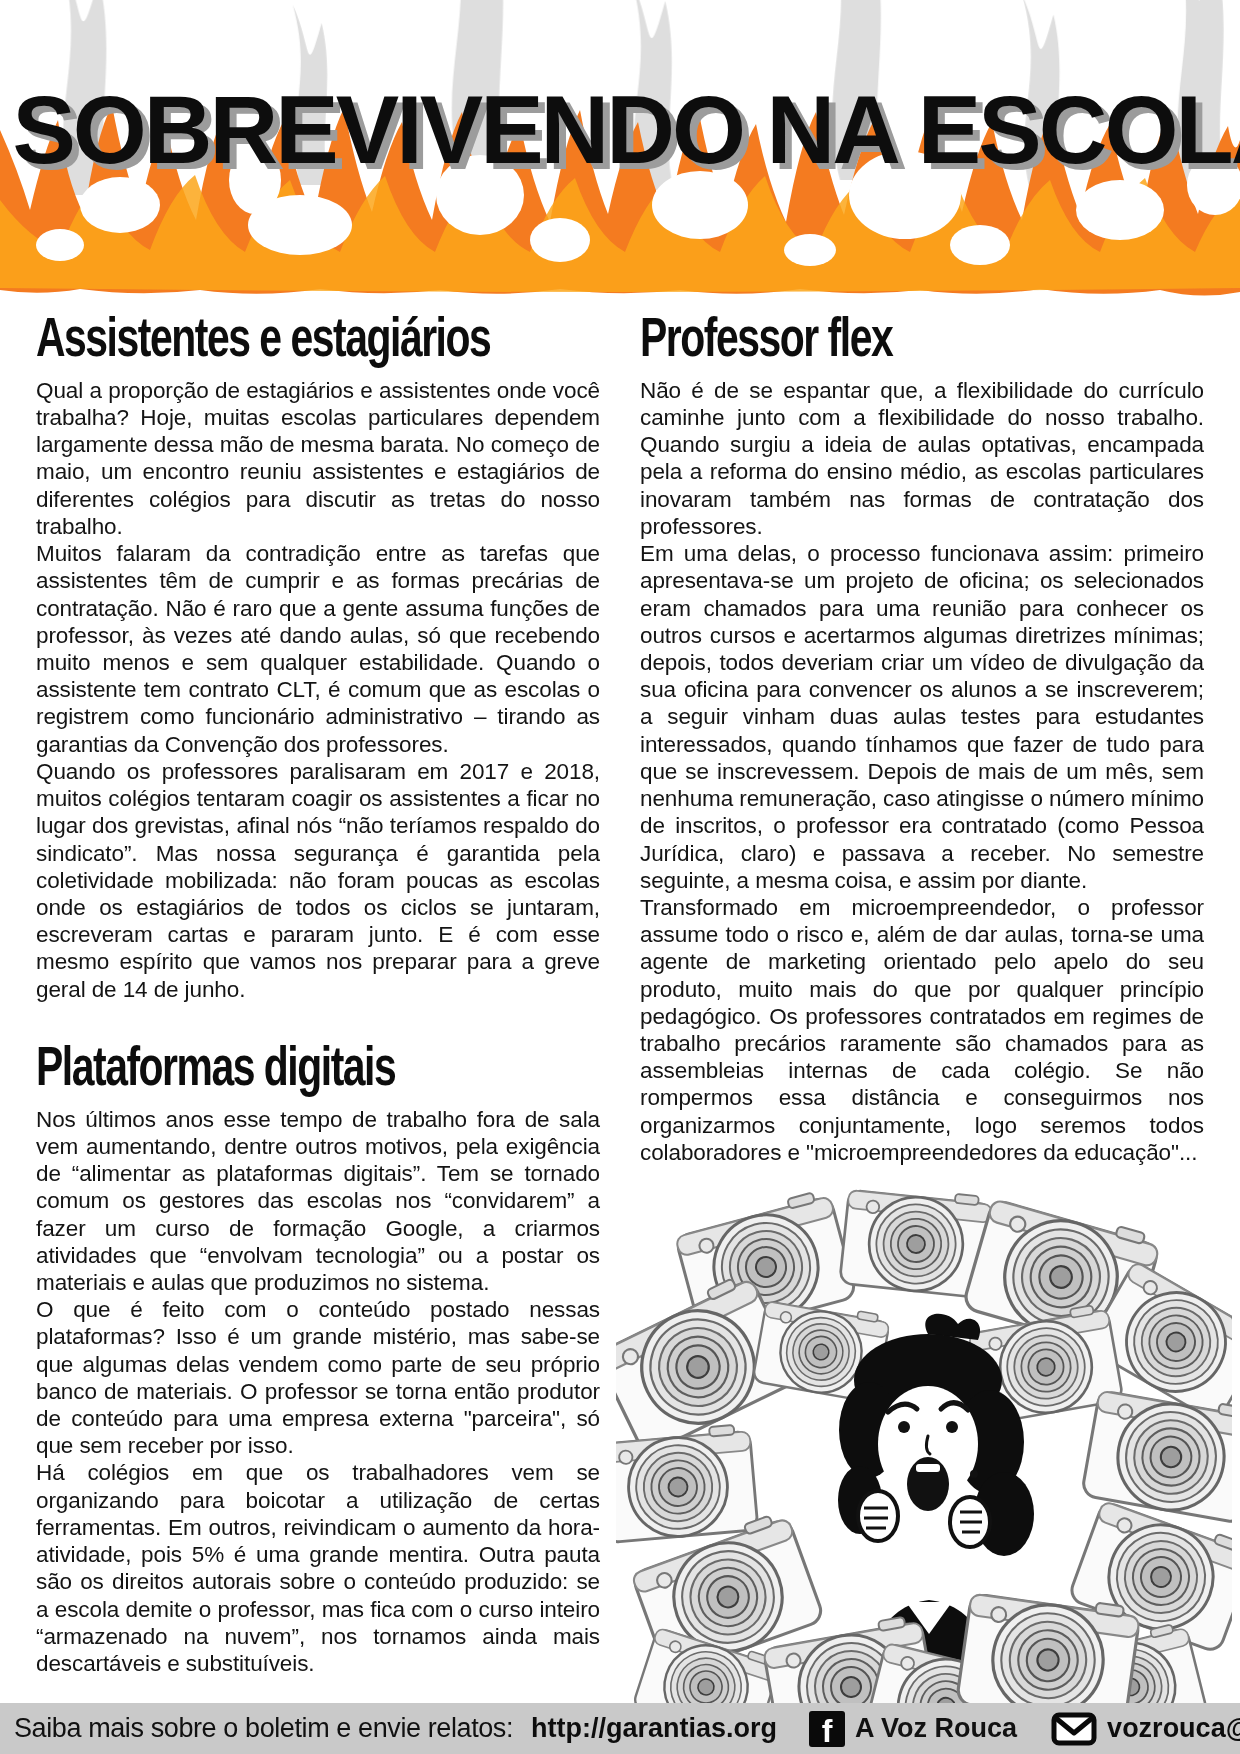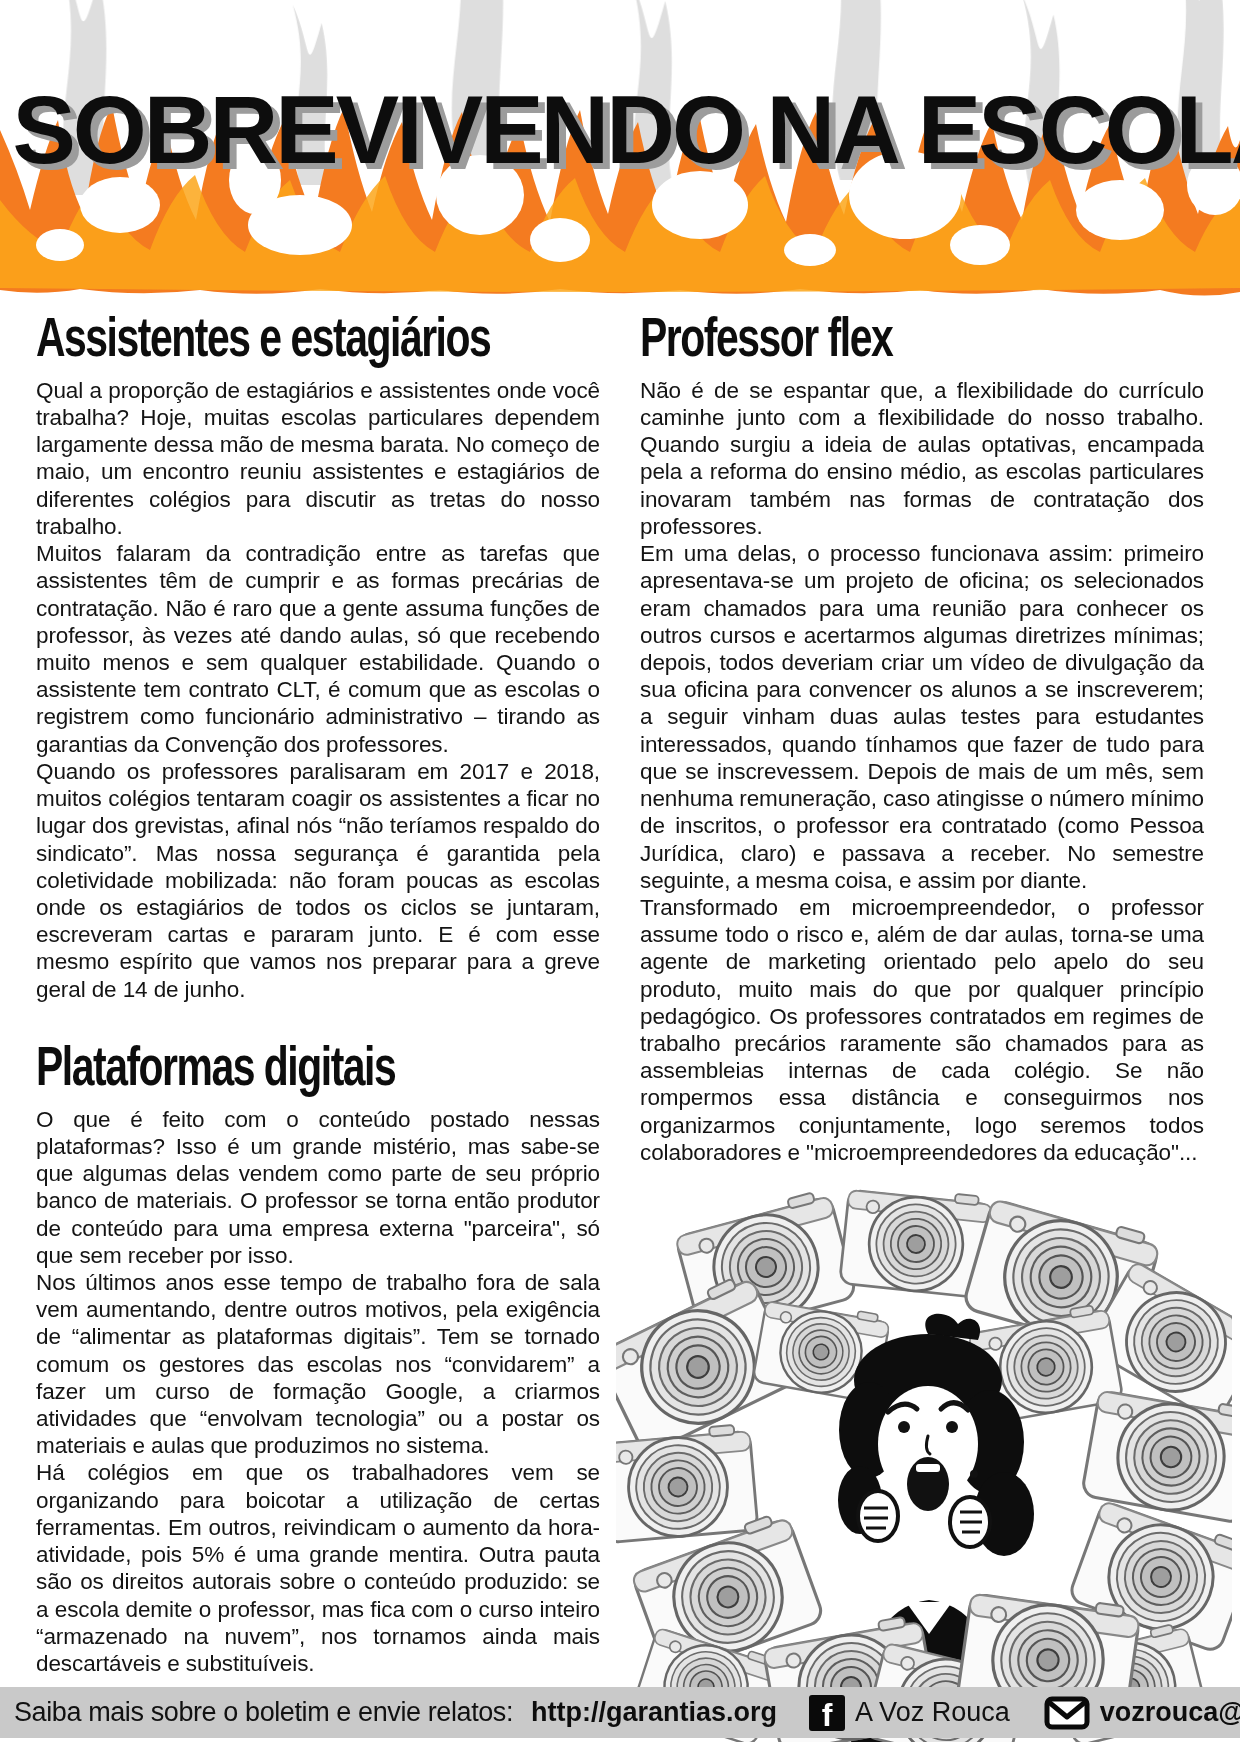--- a/index.html
+++ b/index.html
@@ -32,34 +32,34 @@
   .art + .art{margin-top:34px;}
   .art p{
     margin:0;font-size:22.5px;line-height:1.21;text-align:justify;
     letter-spacing:-0.1px;color:#141414;
   }
   
   .illus{margin:16px 0 0 -24px;width:616px;height:560px;}
   .illus svg{display:block;width:616px;height:560px;}
   
   .footer{
-    position:absolute;left:0;bottom:16px;width:1240px;height:51px;
+    position:absolute;left:0;bottom:0;width:1240px;height:51px;
     background:#c9c9c9;display:flex;align-items:center;
     padding:0 14px;box-sizing:border-box;gap:10px;z-index:3;
     font-size:27px;white-space:nowrap;
   }
   .footer .label{font-weight:400;letter-spacing:-0.4px;}
   .footer .url{font-weight:700;margin-left:8px;color:#0d0d0d;text-decoration:none;}
   .fb-icon{
     width:36px;height:36px;background:#0a0a0a;border-radius:3px;
     display:flex;align-items:flex-end;justify-content:center;
     margin-left:22px;flex:0 0 auto;
   }
   .fb-icon span{color:#fff;font-weight:700;font-size:32px;line-height:0.95;}
-  .footer .fb-label{font-weight:400;}
+  .footer .fb-label{font-weight:700;}
   .env-icon{margin-left:24px;flex:0 0 auto;}
   .footer .email{font-weight:700;color:#0d0d0d;text-decoration:none;}
 </style>
 </head>
 <body>
 
 <div class="page">
 
   <header class="masthead">
     <svg class="flames" viewBox="0 0 1240 300" preserveAspectRatio="none" aria-hidden="true">
@@ -117,22 +117,22 @@
 
     <section class="col">
       <article class="art">
         <h2 class="art-head">Assistentes e estagiários</h2>
         <p>Qual a proporção de estagiários e assistentes onde você trabalha? Hoje, muitas escolas particulares dependem largamente dessa mão de mesma barata. No começo de maio, um encontro reuniu assistentes e estagiários de diferentes colégios para discutir as tretas do nosso trabalho.</p>
         <p>Muitos falaram da contradição entre as tarefas que assistentes têm de cumprir e as formas precárias de contratação. Não é raro que a gente assuma funções de professor, às vezes até dando aulas, só que recebendo muito menos e sem qualquer estabilidade. Quando o assistente tem contrato CLT, é comum que as escolas o registrem como funcionário administrativo – tirando as garantias da Convenção dos professores.</p>
         <p>Quando os professores paralisaram em 2017 e 2018, muitos colégios tentaram coagir os assistentes a ficar no lugar dos grevistas, afinal nós “não teríamos respaldo do sindicato”. Mas nossa segurança é garantida pela coletividade mobilizada: não foram poucas as escolas onde os estagiários de todos os ciclos se juntaram, escreveram cartas e pararam junto. E é com esse mesmo espírito que vamos nos preparar para a greve geral de 14 de junho.</p>
       </article>
       <article class="art">
         <h2 class="art-head">Plataformas digitais</h2>
+        <p>Nos últimos anos esse tempo de trabalho fora de sala vem aumentando, dentre outros motivos, pela exigência de “alimentar as plataformas digitais”. Tem se tornado comum os gestores das escolas nos “convidarem” a fazer um curso de formação Google, a criarmos atividades que “envolvam tecnologia” ou a postar os materiais e aulas que produzimos no sistema.</p>
         <p>O que é feito com o conteúdo postado nessas plataformas? Isso é um grande mistério, mas sabe-se que algumas delas vendem como parte de seu próprio banco de materiais. O professor se torna então produtor de conteúdo para uma empresa externa "parceira", só que sem receber por isso.</p>
-        <p>Nos últimos anos esse tempo de trabalho fora de sala vem aumentando, dentre outros motivos, pela exigência de “alimentar as plataformas digitais”. Tem se tornado comum os gestores das escolas nos “convidarem” a fazer um curso de formação Google, a criarmos atividades que “envolvam tecnologia” ou a postar os materiais e aulas que produzimos no sistema.</p>
         <p>Há colégios em que os trabalhadores vem se organizando para boicotar a utilização de certas ferramentas. Em outros, reivindicam o aumento da hora-atividade, pois 5% é uma grande mentira. Outra pauta são os direitos autorais sobre o conteúdo produzido: se a escola demite o professor, mas fica com o curso inteiro “armazenado na nuvem”, nos tornamos ainda mais descartáveis e substituíveis.</p>
       </article>
     </section>
 
     <section class="col">
       <article class="art">
         <h2 class="art-head">Professor flex</h2>
         <p>Não é de se espantar que, a flexibilidade do currículo caminhe junto com a flexibilidade do nosso trabalho. Quando surgiu a ideia de aulas optativas, encampada pela a reforma do ensino médio, as escolas particulares inovaram também nas formas de contratação dos professores.</p>
         <p>Em uma delas, o processo funcionava assim: primeiro apresentava-se um projeto de oficina; os selecionados eram chamados para uma reunião para conhecer os outros cursos e acertarmos algumas diretrizes mínimas; depois, todos deveriam criar um vídeo de divulgação da sua oficina para convencer os alunos a se inscreverem; a seguir vinham duas aulas testes para estudantes interessados, quando tínhamos que fazer de tudo para que se inscrevessem. Depois de mais de um mês, sem nenhuma remuneração, caso atingisse o número mínimo de inscritos, o professor era contratado (como Pessoa Jurídica, claro) e passava a receber. No semestre seguinte, a mesma coisa, e assim por diante.</p>
         <p>Transformado em microempreendedor, o professor assume todo o risco e, além de dar aulas, torna-se uma agente de marketing orientado pelo apelo do seu produto, muito mais do que por qualquer princípio pedagógico. Os professores contratados em regimes de trabalho precários raramente são chamados para as assembleias internas de cada colégio. Se não rompermos essa distância e conseguirmos nos organizarmos conjuntamente, logo seremos todos colaboradores e "microempreendedores da educação"...</p>

